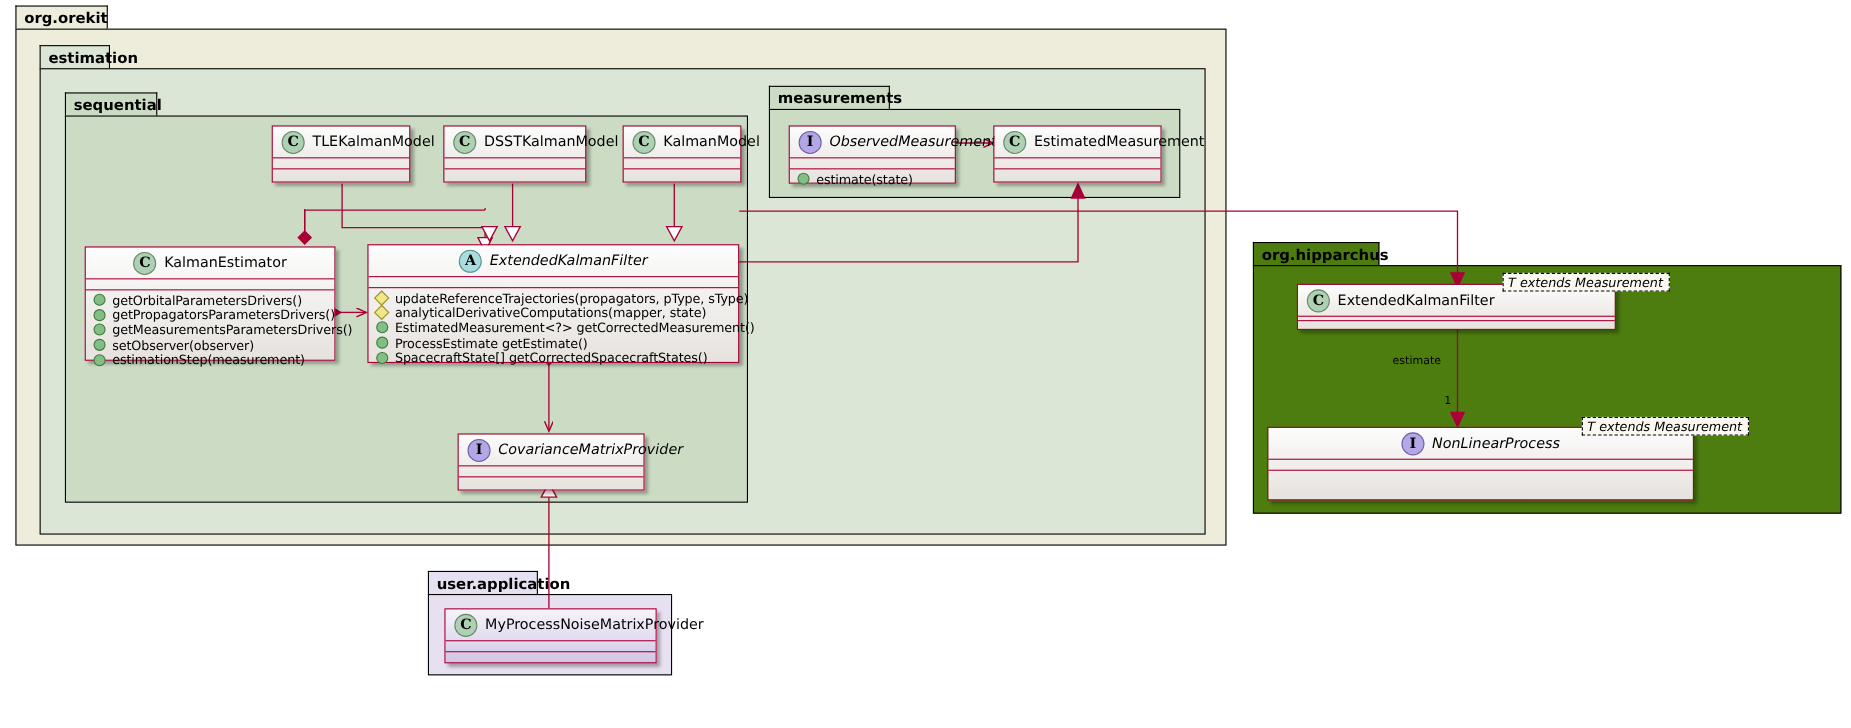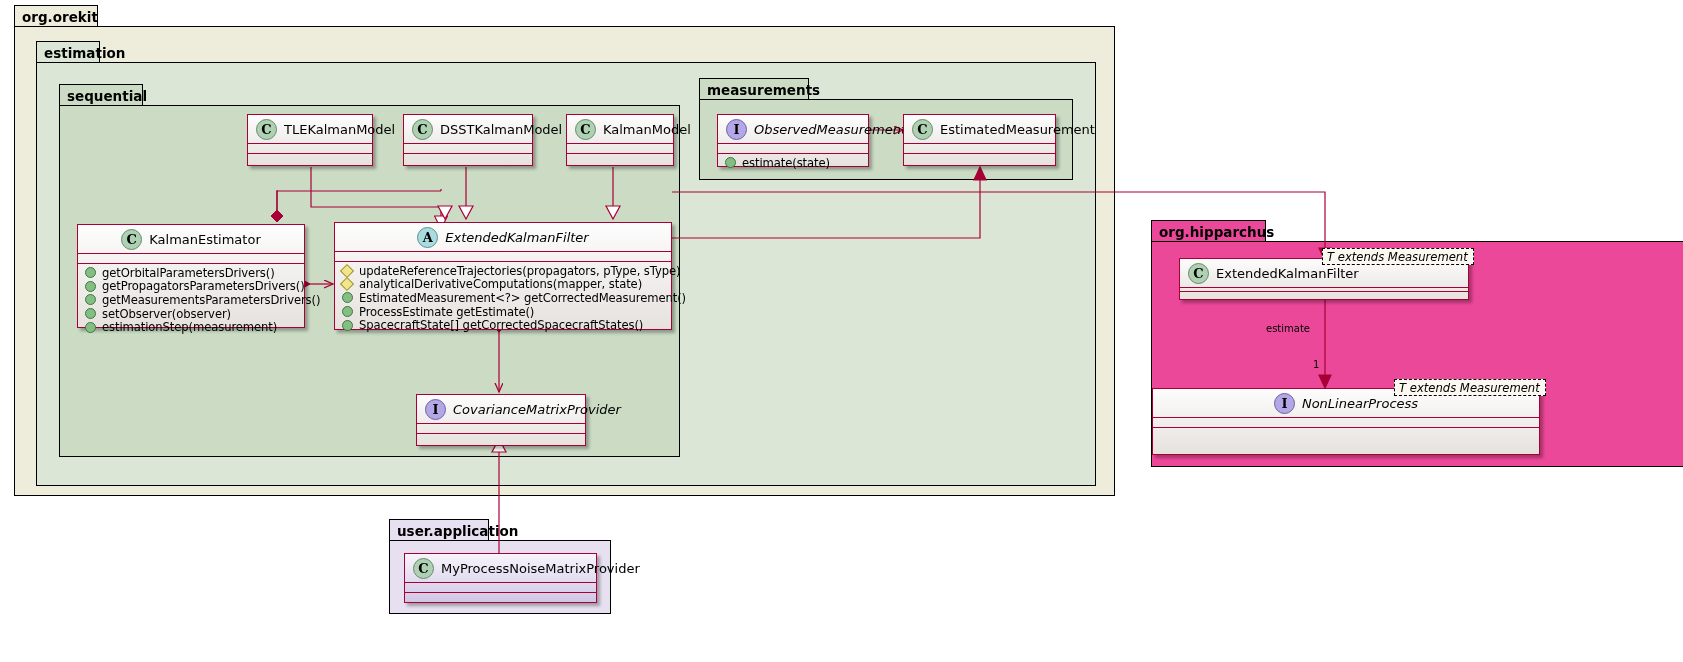--- a/index.html
+++ b/index.html
@@ -13,21 +13,21 @@
   .pkg-tab{position:absolute;box-sizing:border-box;height:22px;border:1px solid #000000;
            border-bottom:none;font-size:13.5px;font-weight:bold;color:#000;
            padding:2px 16px 0 7px;white-space:nowrap;line-height:18px;}
   .pkg-tab::after{content:"";position:absolute;right:0;top:0;width:0;height:0;
            border-left:11px solid transparent;border-bottom:22px solid transparent;}
 
   .pk-orekit{background:#EEEDDC;}
   .pk-estim{background:#DCE6D6;}
   .pk-seq{background:#CCDCC4;}
   .pk-meas{background:#CCDCC4;}
-  .pk-hipp{background:#ec4899;margin-left:12px;}
+  .pk-hipp{background:#4d7c0f;}
   .pk-user{background:#E6E0F0;}
 
   
   .cls{position:absolute;box-sizing:border-box;border:1px solid #A80036;
        background:linear-gradient(180deg,#FDFDFD 0%,#F2F0EE 45%,#E6E2DE 100%);
        box-shadow:3px 3px 3px rgba(0,0,0,0.30);}
   .cls.lav{background:linear-gradient(180deg,#F7F4FB 0%,#E2DCF0 55%,#CFC6E6 100%);}
   .cls-title{position:relative;height:28px;display:flex;align-items:center;
        padding:0 8px;white-space:nowrap;}
   .cls-title.center{justify-content:center;}
@@ -52,21 +52,21 @@
 
   
   .vis{width:9px;height:9px;margin-right:6px;flex:0 0 auto;display:inline-block;}
   .vis-pub{border-radius:50%;background:#84BE84;border:1.2px solid #3C7A3C;}
   .vis-prot{background:#F0E68C;border:1.2px solid #A0912E;
             transform:rotate(45deg);width:8px;height:8px;margin-right:7px;}
 
   
   .generic{position:absolute;box-sizing:border-box;border:1px dashed #000;
      background:#FAF8F0;font-size:11.6px;font-style:italic;color:#000;
-     padding:1px 4px;white-space:nowrap;line-height:14px;height:17px;}
+     padding:1px 4px;white-space:nowrap;line-height:14px;height:17px;margin-left:44px;}
   .lbl{position:absolute;font-size:10px;color:#000;white-space:nowrap;}
   svg.ov{position:absolute;left:0;top:0;width:1683px;height:662px;overflow:visible;
          pointer-events:none;}
 </style>
 </head>
 <body>
 
 <div class="canvas">
 
   <div class="pkg-tab pk-orekit" style="left:14px;top:5px;width:84px;">

